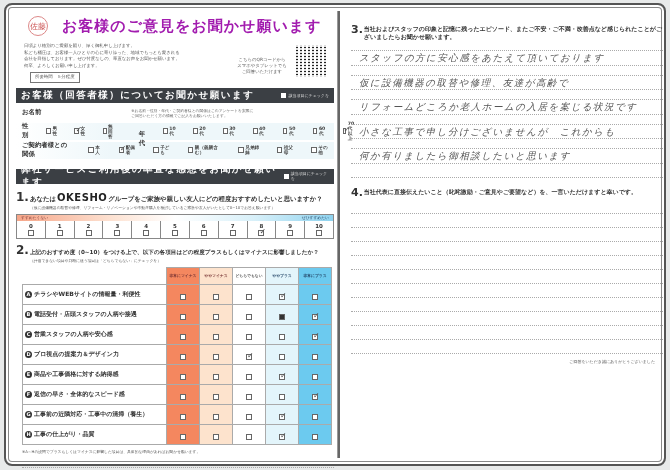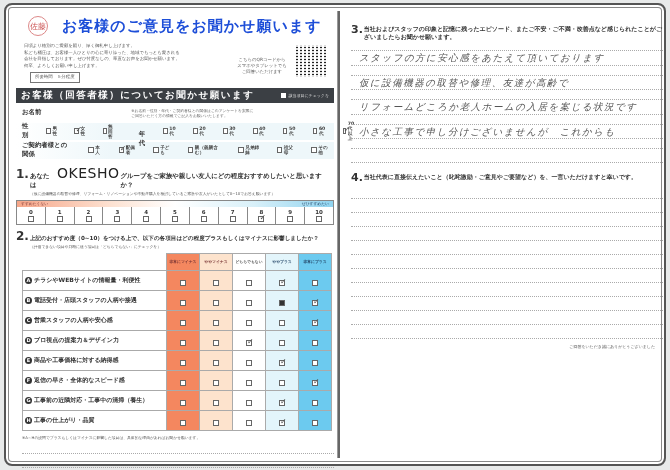--- a/index.html
+++ b/index.html
@@ -4,21 +4,21 @@
 <style>
   * { box-sizing: border-box; margin: 0; padding: 0; }
   body { width: 670px; height: 470px; background: #e8eaea; font-family: "DejaVu Sans", sans-serif; color: #333; overflow: hidden; position: relative; }
   .sheet { position: absolute; left: 4px; top: 3px; width: 662px; height: 463px; background: #fff; border: 2px solid #555; border-radius: 8px; box-shadow: inset 0 0 0 2px #fff, inset 0 0 0 3px #888; }
   .divider { position: absolute; left: 331px; top: 6px; bottom: 6px; width: 3px; background: #666; border-left: 1px solid #999; }
   .left { position: absolute; left: 10px; top: 8px; width: 318px; }
   .right { position: absolute; left: 345px; top: 20px; width: 312px; }
 
   .title-row { display: flex; align-items: center; height: 26px; }
   .stamp { width: 20px; height: 20px; border: 1.5px solid #d88; border-radius: 50%; color: #c55; font-size: 8px; display: flex; align-items: center; justify-content: center; margin-left: 12px; margin-right: 14px; }
-  .title { font-size: 15px; font-weight: bold; color: #1d4ed8; letter-spacing: 1px; }
+  .title { font-size: 15px; font-weight: bold; color: #a21caf; letter-spacing: 1px; }
   .intro { display: flex; margin-top: 4px; }
   .intro-text { flex: 1; font-size: 4.4px; line-height: 6.6px; color: #555; padding-left: 8px; }
   .time-box { display: inline-block; border: 1px solid #777; font-size: 4.4px; padding: 1px 4px; margin-top: 3px; margin-left: 6px; }
   .qr-note { width: 60px; font-size: 4.4px; line-height: 6px; text-align: center; color: #555; margin-top: 14px; }
   .qr { width: 32px; height: 32px; margin-left: 4px; margin-right: 6px; margin-top: 2px; background:
     repeating-linear-gradient(90deg, #222 0 2px, #fff 2px 4px),
     #fff; position: relative; }
   .qr::before { content: ""; position: absolute; inset: 0; background: repeating-linear-gradient(0deg, rgba(255,255,255,.85) 0 2px, transparent 2px 3px); }
 
   .section-bar { height: 15px; background: #3b3f44; color: #fff; font-weight: bold; font-size: 9.5px; display: flex; align-items: center; justify-content: space-between; padding: 0 5px; letter-spacing: 1.5px; margin-top: 5px; }
@@ -28,21 +28,21 @@
   .field-row { display: flex; align-items: center; font-size: 5.6px; height: 17px; padding-left: 6px; }
   .field-row.tinted { background: linear-gradient(90deg, #fff 0%, #eef7fa 30%, #eef7fa 100%); gap: 12px; }
   .field-label { font-weight: bold; font-size: 6.4px; color: #333; }
   .name-note { font-size: 3.8px; color: #666; margin-left: 90px; line-height: 5px; }
   .opt { display: inline-flex; align-items: center; margin-right: 4px; font-size: 4.6px; font-weight: bold; color: #444; }
   .cb { display: inline-block; width: 6px; height: 6px; border: 0.8px solid #666; background: #fff; margin-right: 1.5px; position: relative; }
   .cb.checked::after { content: "✓"; position: absolute; left: 0px; top: -4px; font-size: 8px; color: #555; font-weight: normal; }
 
   .q-title { font-size: 6.4px; font-weight: bold; color: #333; margin-top: 6px; display: flex; align-items: baseline; }
   .q-num { font-size: 12px; font-weight: bold; color: #333; margin-right: 1px; }
-  .brand { font-size: 14px; font-weight: 400; color: #222; margin: 0 1px; letter-spacing: 0.5px; }
+  .brand { font-size: 10px; font-weight: 700; color: #222; margin: 0 1px; letter-spacing: 0.5px; }
   .q-sub { font-size: 3.8px; color: #555; padding-left: 30px; margin-top: 1px; }
 
   .scale { margin-top: 4px; border: 0.8px solid #888; }
   .scale-head { height: 6px; background: linear-gradient(90deg, #f6a689 0%, #fde2d2 30%, #fff 50%, #d8f0f9 75%, #8fd3ef 100%); display: flex; justify-content: space-between; font-size: 3.8px; padding: 0 4px; color: #733; align-items: center; }
   .scale-head span:last-child { color: #246; }
   .scale-cells { display: flex; height: 17px; }
   .scale-cell { flex: 1; border-right: 0.8px solid #888; display: flex; flex-direction: column; align-items: center; justify-content: center; font-size: 5.5px; font-weight: bold; }
   .scale-cell:last-child { border-right: none; }
   .scale-cell .cb { margin: 1px 0 0 0; }
 
@@ -183,20 +183,27 @@
       <span class="opt">
           <span class="cb"></span>
           <span>祖父母</span>
         </span>
       <span class="opt">
           <span class="cb"></span>
           <span>その他</span>
         </span>
     </div>
 
+    <div class="section-bar" style="margin-top:10px">
+      <span>弊社サービスご利用後の率直な感想をお聞かせ願います</span>
+      <span class="hint">
+          <i></i>
+          <span>該当項目にチェックを</span>
+        </span>
+    </div>
 
     <div class="q-title">
       <span class="q-num">1.</span>
       <span>あなたは</span>
       <span class="brand">OKESHO</span>
       <span>グループをご家族や親しい友人にどの程度おすすめしたいと思いますか？</span>
     </div>
     <div class="q-sub" style="padding-left:14px">（仮に設備機器の取替や修理、リフォーム・リノベーションや不動産購入を検討しているご家族や友人がいたとして0~10でお答え願います）</div>
 
     <div class="scale">
@@ -351,20 +358,21 @@
     <div style="margin-top:4px">
       <div class="empty-line" style="height:6px"></div>
       <div class="hand">スタッフの方に安心感をあたえて頂いております</div>
       <div class="empty-line" style="height:10px"></div>
       <div class="hand">仮に設備機器の取替や修理、友達が高齢で</div>
       <div class="empty-line" style="height:10px"></div>
       <div class="hand">リフォームどころか老人ホームの入居を案じる状況です</div>
       <div class="empty-line" style="height:10px"></div>
       <div class="hand">小さな工事で申し分けございませんが　これからも</div>
       <div class="empty-line" style="height:10px"></div>
+      <div class="hand">何か有りましたら御相談したいと思います</div>
       <div class="empty-line"></div>
     </div>
 
     <div class="rq-title" style="margin-top:10px">
       <span class="q-num">4.</span>
       <span>当社代表に直接伝えたいこと（叱咤激励・ご意見やご要望など）を、一言いただけますと幸いです。</span>
     </div>
     <div style="margin-top:2px">
       <div class="empty-line"></div>
       <div class="empty-line"></div>

